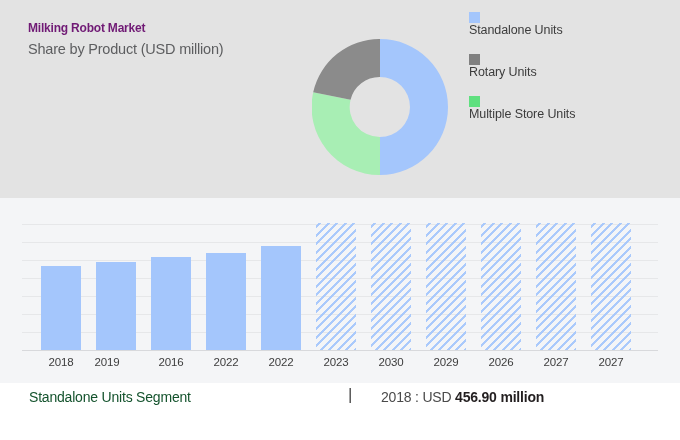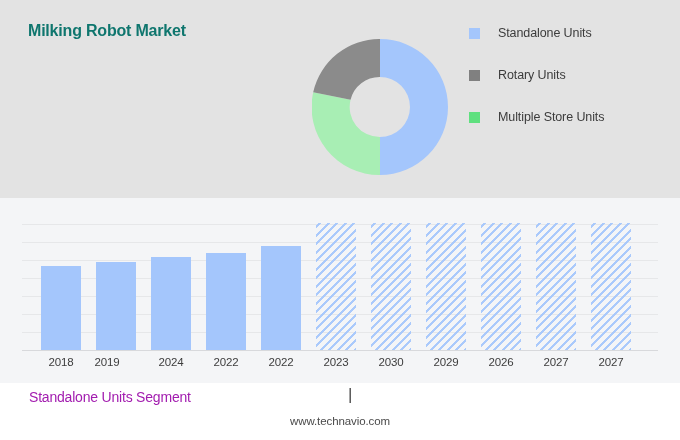--- a/index.html
+++ b/index.html
@@ -28,23 +28,23 @@
     height: 198px;
     background: #e3e3e3;
   }
   .title-block {
     position: absolute;
     left: 28px;
     top: 22px;
     width: 300px;
   }
   .chart-title {
-    font-size: 16px;
+    font-size: 12px;
     font-weight: bold;
-    color: #0f766e;
+    color: #701a75;
     letter-spacing: -0.2px;
     margin: 0 0 7px 0;
     line-height: 1.1;
   }
   .chart-subtitle {
     font-size: 14.5px;
     font-weight: normal;
     color: #5d5e60;
     letter-spacing: -0.2px;
     margin: 0;
@@ -63,22 +63,22 @@
 
   
   .legend {
     position: absolute;
     left: 469px;
     top: 12px;
     width: 200px;
   }
   .legend-item {
     display: flex;
-    align-items: center;
     height: 42px;
+    flex-direction: column;
   }
   .legend-swatch {
     width: 11px;
     height: 11px;
     flex: 0 0 11px;
     margin-right: 18px;
   }
   .legend-label {
     font-size: 12.5px;
     color: #3c3c3c;
@@ -163,21 +163,21 @@
     top: 383px;
     width: 680px;
     height: 57px;
     background: #ffffff;
   }
   .footer-left {
     position: absolute;
     left: 29px;
     top: 6px;
     font-size: 14px;
-    color: #a21caf;
+    color: #14532d;
     letter-spacing: -0.2px;
     white-space: nowrap;
   }
   .footer-divider {
     position: absolute;
     left: 348px;
     top: 3px;
     font-size: 17px;
     color: #4a4a4a;
     line-height: 1;
@@ -208,20 +208,21 @@
 </style>
 </head>
 <body>
 
 <div id="infographic">
 
   <div class="top-panel">
 
     <div class="title-block">
       <div class="chart-title">Milking Robot Market</div>
+      <div class="chart-subtitle">Share by Product (USD million)</div>
     </div>
 
     <div class="donut-wrap">
       <svg class="donut-svg" width="136" height="136" viewBox="0 0 136 136">
 
         <path id="slice-0" fill="#a4c6fc" d="M 68 0 A 68 68 0 0 1 68 136 L 68 98 A 30 30 0 0 0 68 38 Z"></path>
 
         <path id="slice-1" fill="#a8eeb4" d="M 68 136 A 68 68 0 0 1 1.21 53.19 L 38.53 60.85 A 30 30 0 0 0 68 98 Z"></path>
 
         <path id="slice-2" fill="#8b8b8b" d="M 1.21 53.19 A 68 68 0 0 1 68 0 L 68 38 A 30 30 0 0 0 38.53 60.85 Z"></path>
@@ -268,32 +269,32 @@
         <div class="bar forecast" style="left:404px; height:127px"></div>
         <div class="bar forecast" style="left:459px; height:127px"></div>
         <div class="bar forecast" style="left:514px; height:127px"></div>
         <div class="bar forecast" style="left:569px; height:127px"></div>
       </div>
     </div>
 
     <div class="xaxis">
       <span class="xtick" style="left:12px">2018</span>
       <span class="xtick" style="left:58px">2019</span>
-      <span class="xtick" style="left:122px">2024</span>
+      <span class="xtick" style="left:122px">2016</span>
       <span class="xtick" style="left:177px">2022</span>
       <span class="xtick" style="left:232px">2022</span>
       <span class="xtick" style="left:287px">2023</span>
       <span class="xtick" style="left:342px">2030</span>
       <span class="xtick" style="left:397px">2029</span>
       <span class="xtick" style="left:452px">2026</span>
       <span class="xtick" style="left:507px">2027</span>
       <span class="xtick" style="left:562px">2027</span>
     </div>
 
   </div>
 
   <div class="footer">
     <span class="footer-left">Standalone Units Segment</span>
     <span class="footer-divider">|</span>
-    <span class="footer-url">www.technavio.com</span>
+    <span class="footer-right"><span>2018 : USD</span> <span class="value">456.90 million</span></span>
   </div>
 
 </div>
 
 </body></html>

